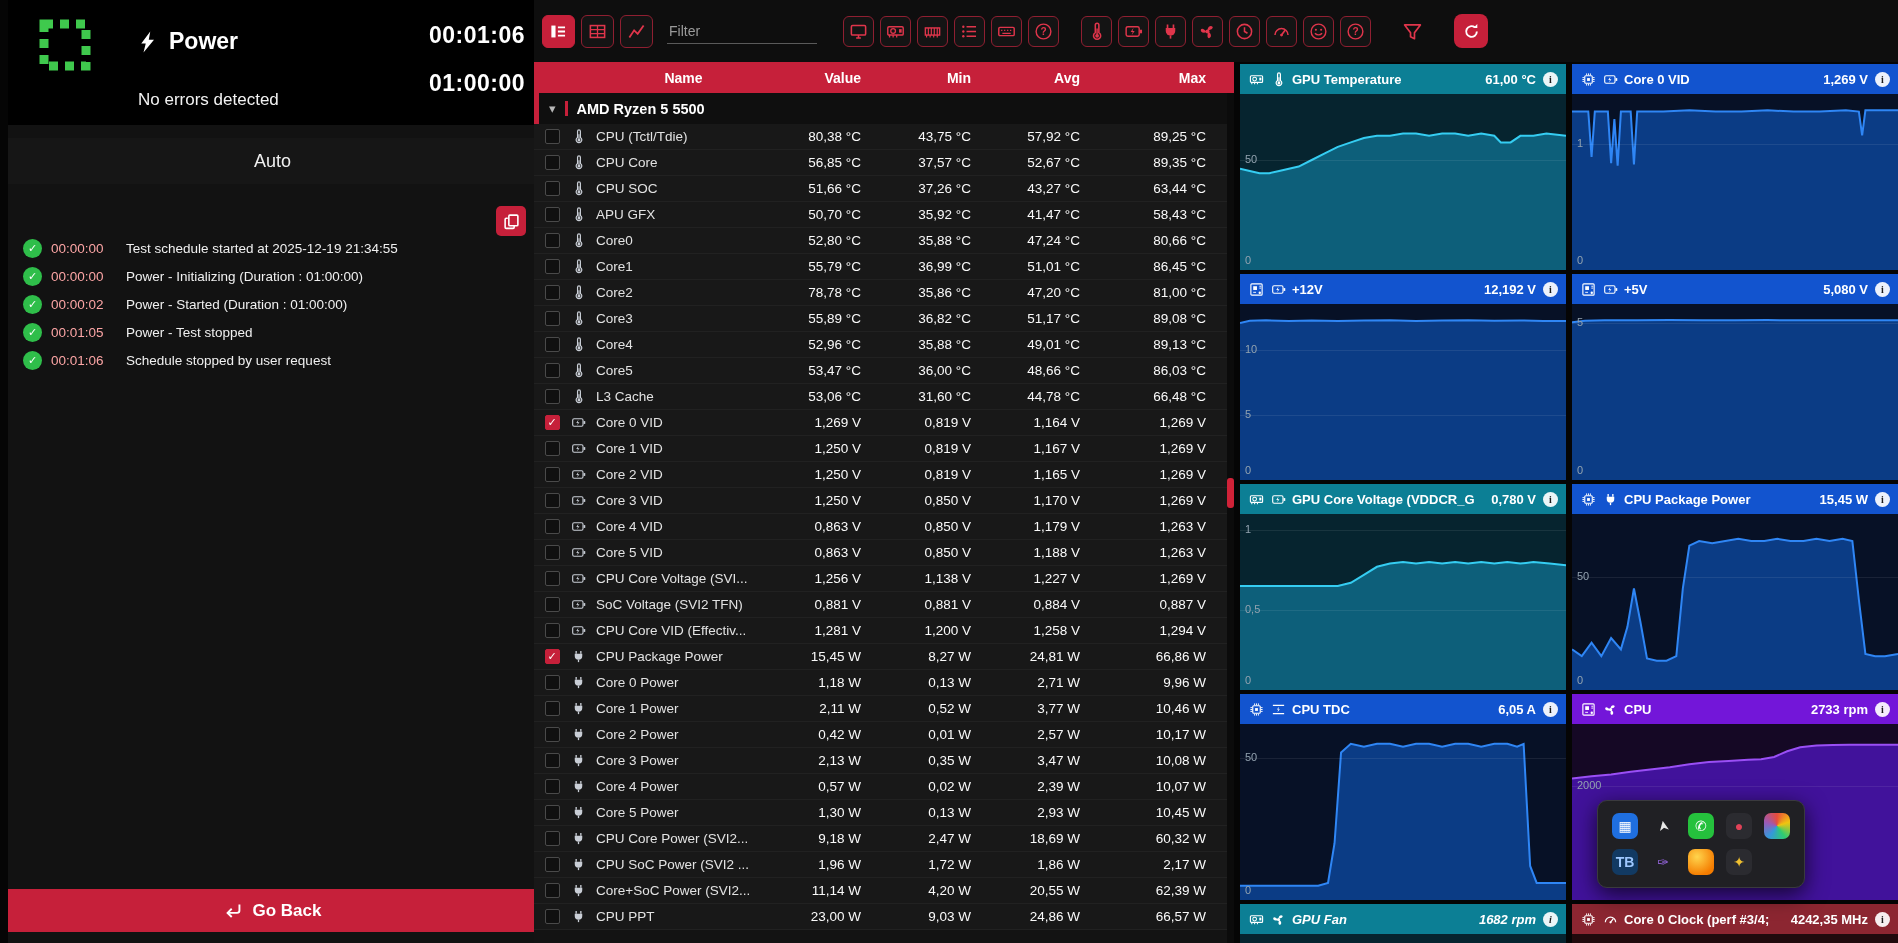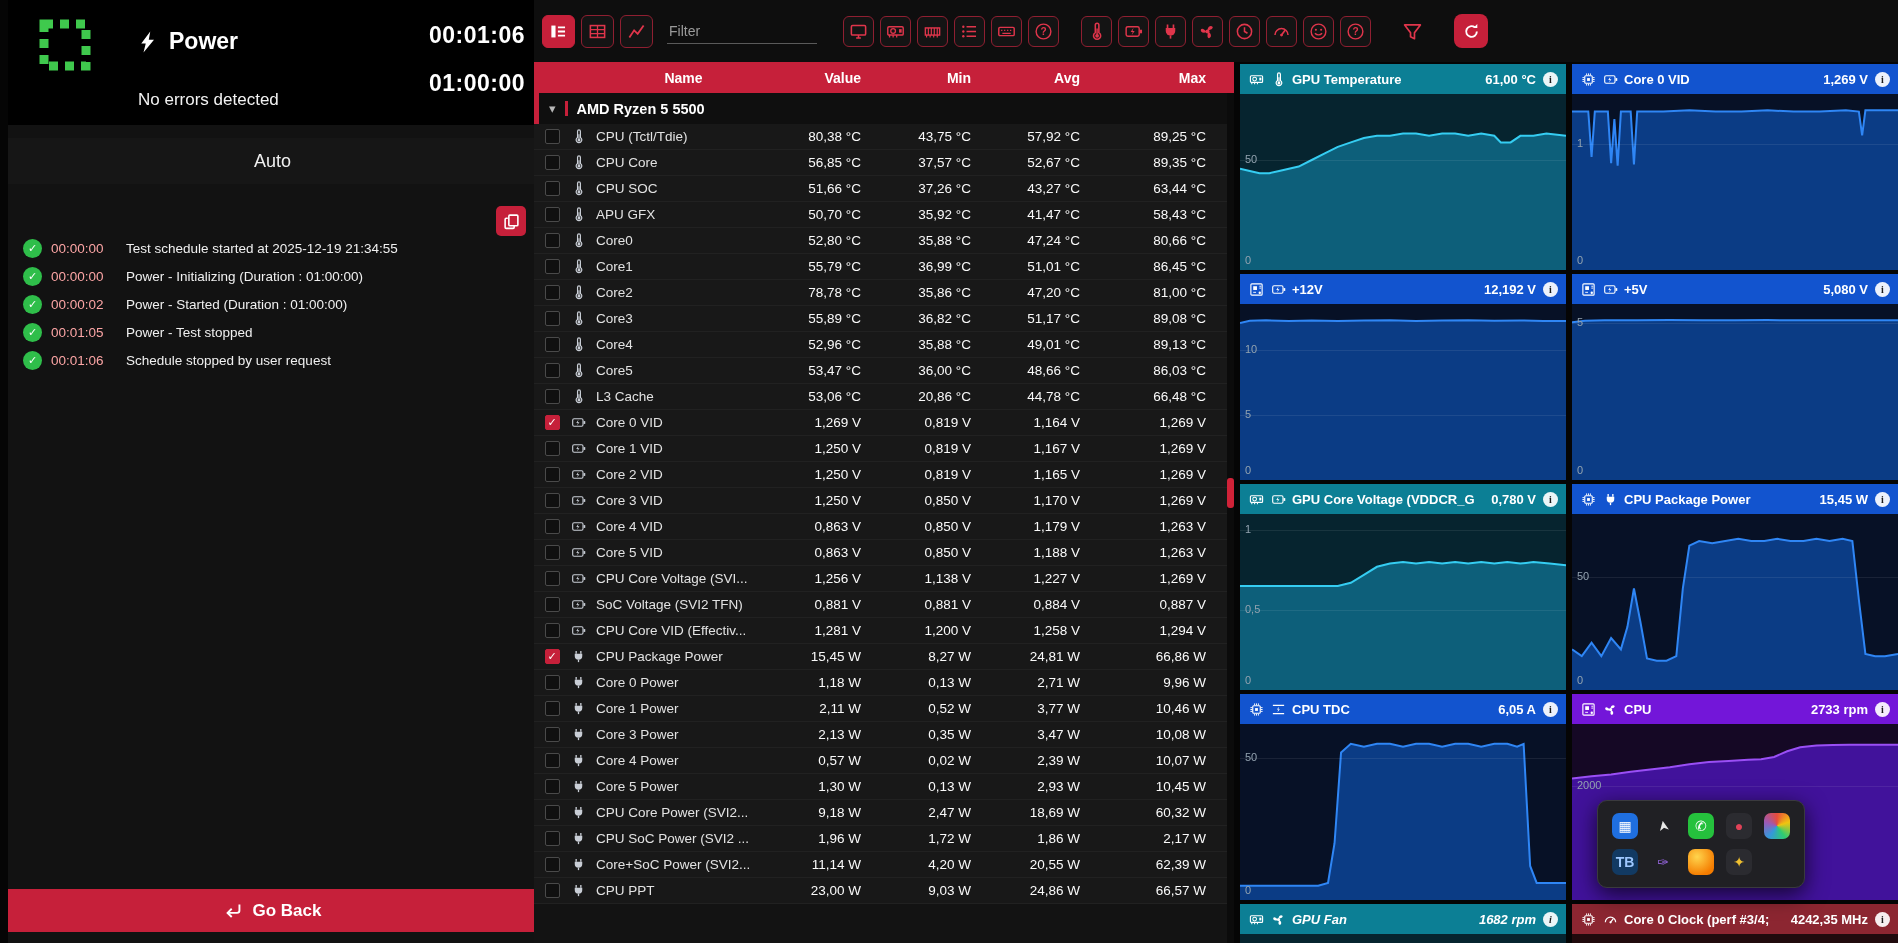--- a/index.html
+++ b/index.html
@@ -511,21 +511,21 @@
           </span>
     <span class="sensor-icon">
             <svg viewBox="0 0 16 16">
               <path d="M7 2.5a1.5 1.5 0 0 1 3 0V9a3 3 0 1 1-3 0z" fill="none" stroke="currentColor" stroke-width="1.3"></path>
               <circle cx="8.5" cy="11.6" r="1.6" fill="currentColor"></circle>
               <path d="M8.5 5.5v6" stroke="currentColor" stroke-width="1.2"></path>
             </svg>
           </span>
     <span class="sname">L3 Cache</span>
     <span class="num c-val">53,06 °C</span>
-    <span class="num c-min">20,86 °C</span>
+    <span class="num c-min">31,60 °C</span>
     <span class="num c-avg">44,78 °C</span>
     <span class="num c-max">66,48 °C</span>
   </div>
 
   <div class="trow grid-cols">
     <span class="cbcell">
             <span class="cb checked">✓</span>
           </span>
     <span class="sensor-icon">
             <svg viewBox="0 0 16 16">
@@ -732,20 +732,37 @@
               <path d="M8 11.5V14" stroke="currentColor" stroke-width="1.4"></path>
             </svg>
           </span>
     <span class="sname">Core 1 Power</span>
     <span class="num c-val">2,11 W</span>
     <span class="num c-min">0,52 W</span>
     <span class="num c-avg">3,77 W</span>
     <span class="num c-max">10,46 W</span>
   </div>
 
+  <div class="trow grid-cols">
+    <span class="cbcell">
+            <span class="cb"></span>
+          </span>
+    <span class="sensor-icon">
+            <svg viewBox="0 0 16 16">
+              <path d="M5.5 2v3M10.5 2v3" stroke="currentColor" stroke-width="1.4"></path>
+              <path d="M4 5h8v2.5a4 4 0 0 1-8 0z" fill="currentColor"></path>
+              <path d="M8 11.5V14" stroke="currentColor" stroke-width="1.4"></path>
+            </svg>
+          </span>
+    <span class="sname">Core 2 Power</span>
+    <span class="num c-val">0,42 W</span>
+    <span class="num c-min">0,01 W</span>
+    <span class="num c-avg">2,57 W</span>
+    <span class="num c-max">10,17 W</span>
+  </div>
 
   <div class="trow grid-cols">
     <span class="cbcell">
             <span class="cb"></span>
           </span>
     <span class="sensor-icon">
             <svg viewBox="0 0 16 16">
               <path d="M5.5 2v3M10.5 2v3" stroke="currentColor" stroke-width="1.4"></path>
               <path d="M4 5h8v2.5a4 4 0 0 1-8 0z" fill="currentColor"></path>
               <path d="M8 11.5V14" stroke="currentColor" stroke-width="1.4"></path>

